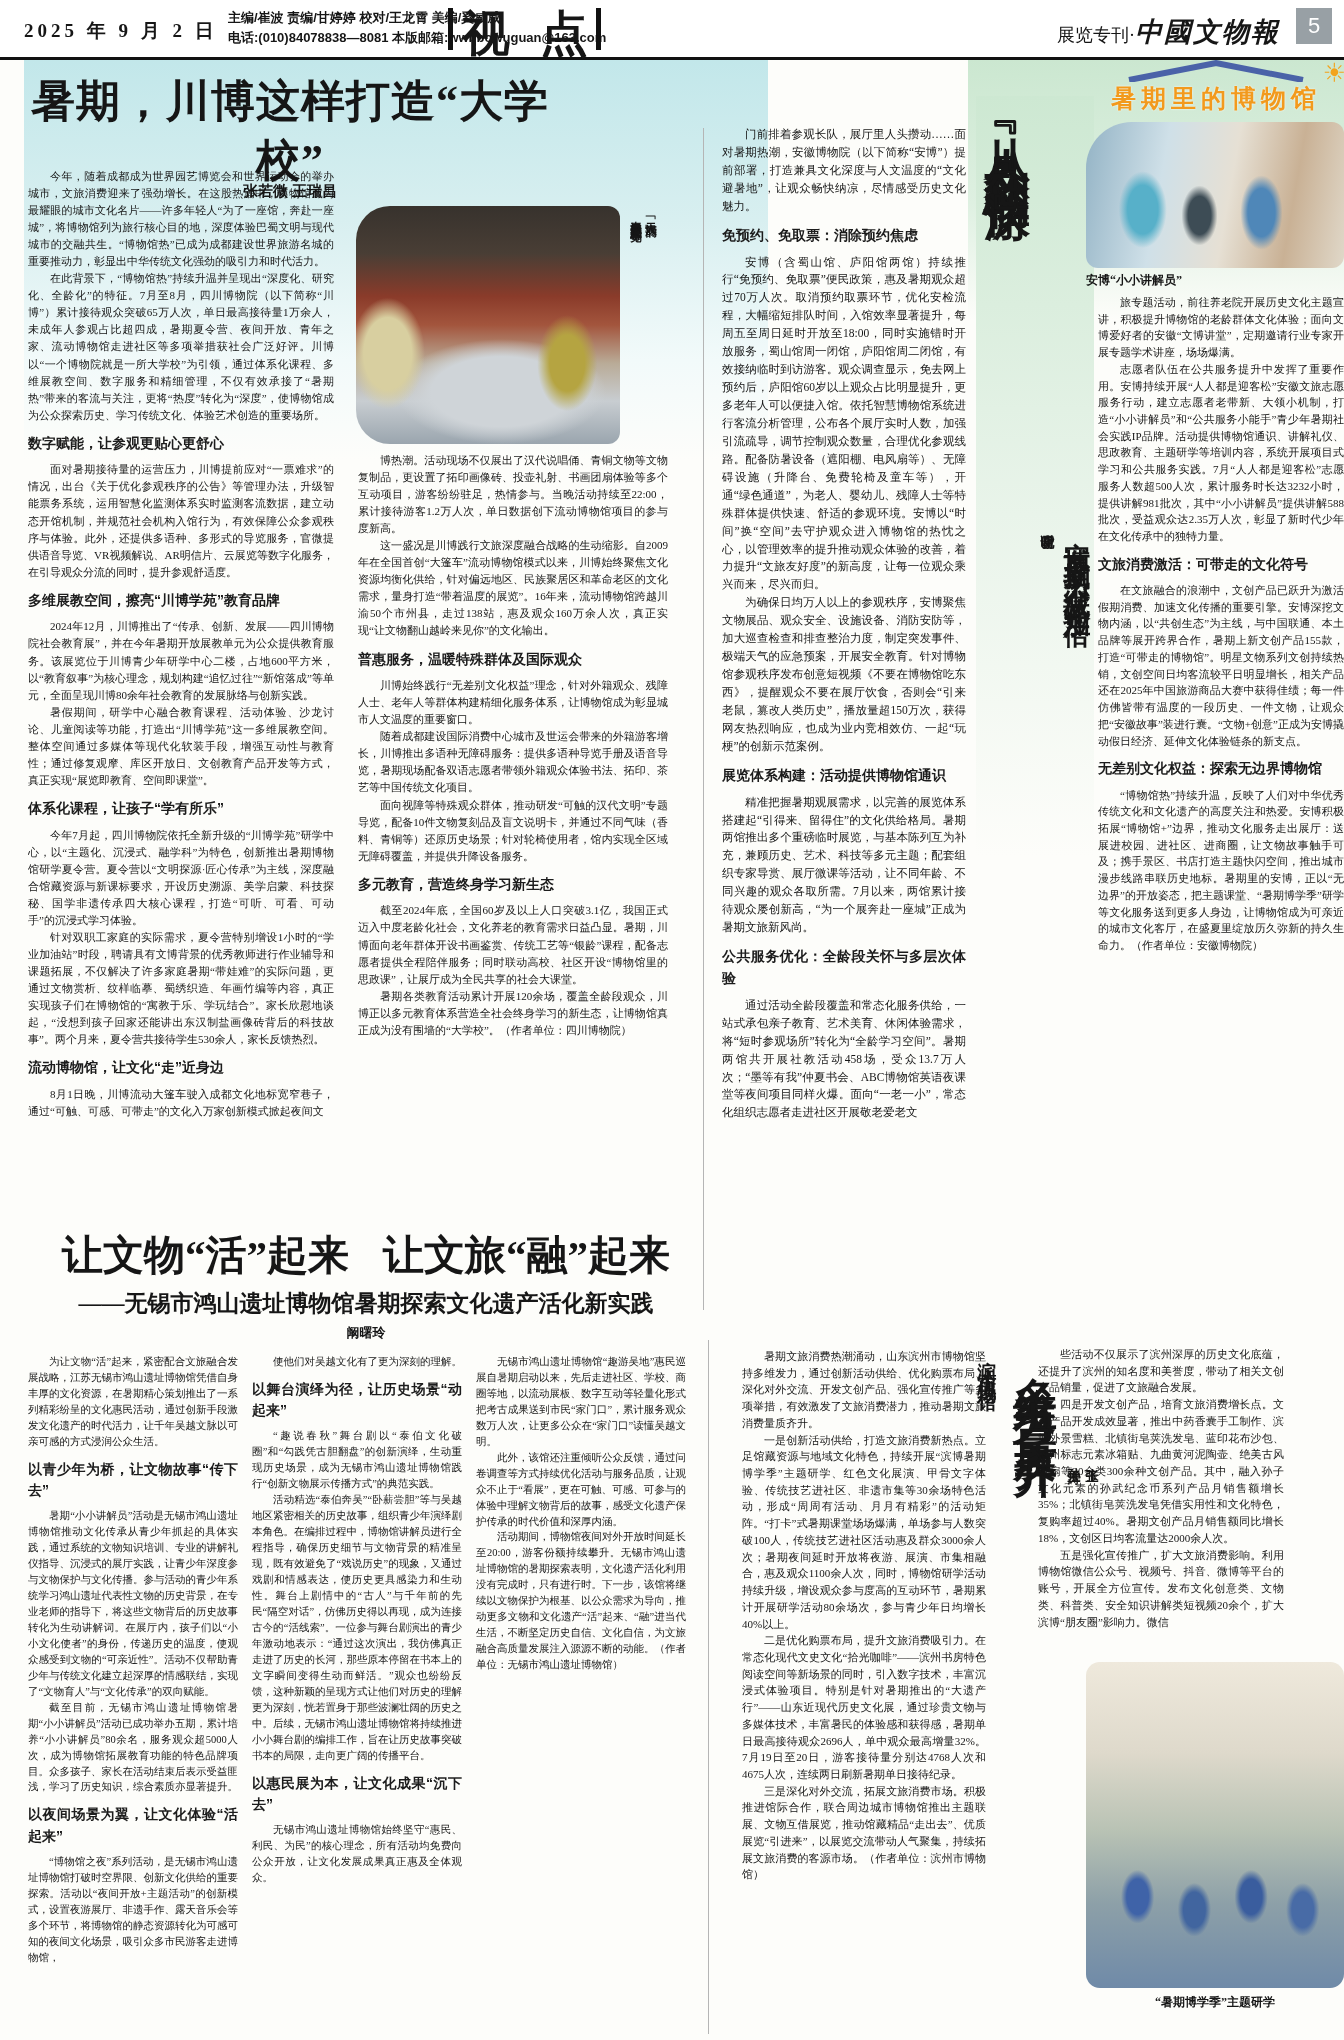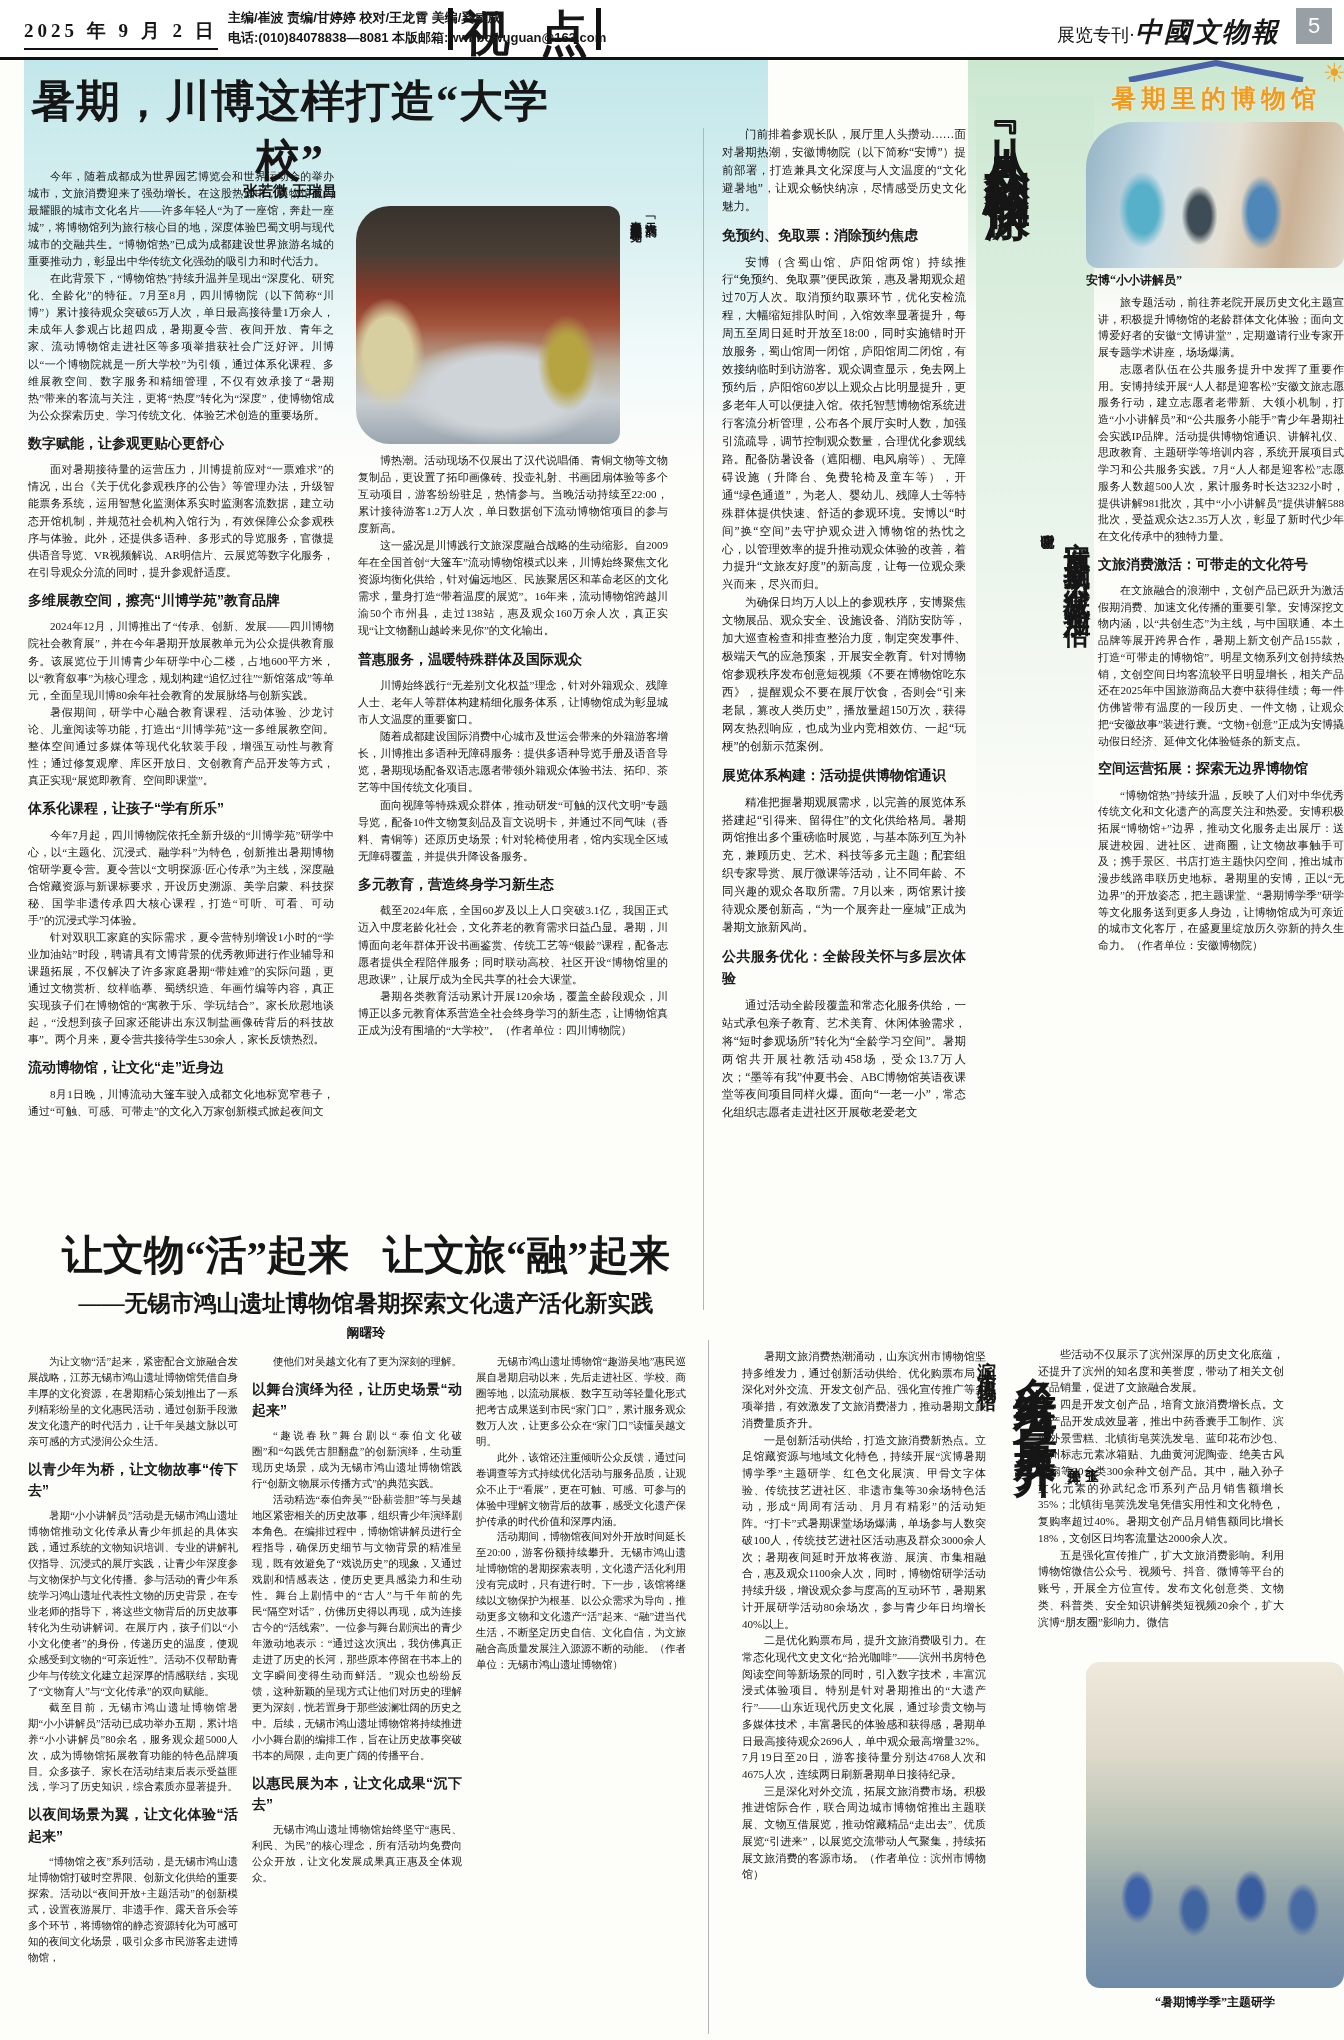--- a/index.html
+++ b/index.html
@@ -2,21 +2,21 @@
 <html><head>
 <meta charset="utf-8">
 <style>
   html,body{margin:0;padding:0;background:#888;}
   .page{position:relative;width:1344px;height:2040px;background:#fdfdfa;overflow:hidden;
         font-family:"Liberation Serif","DejaVu Serif",serif;color:#161616;}
   .abs{position:absolute;}
   
   .masthead{left:0;top:0;width:1344px;height:57px;border-bottom:3px solid #111;background:#fff;}
   .mh-date{left:24px;top:18px;font-size:19px;font-weight:bold;letter-spacing:4px;
-           border-bottom:2px solid #111;padding-bottom:4px;}
+           border-bottom:2px solid #111;padding-bottom:14px;}
   .mh-staff{left:228px;top:8px;font-size:13px;line-height:1.55;font-family:"Liberation Sans","DejaVu Sans",sans-serif;font-weight:bold;}
   .mh-bar{top:8px;width:5px;height:42px;background:#111;}
   .mh-sec{left:462px;top:2px;font-size:48px;font-weight:900;letter-spacing:30px;
           font-family:Liberation Mono, monospace;}
   .mh-right{right:64px;top:14px;font-size:18px;white-space:nowrap;}
   .mh-brand{font-size:27px;font-weight:bold;font-style:italic;letter-spacing:2px;}
   .mh-pageno{right:12px;top:8px;width:36px;height:36px;background:#98a0a5;color:#fff;
              font-size:22px;text-align:center;line-height:36px;font-family:"Liberation Sans",sans-serif;}
   
   .wash-blue{left:24px;top:60px;width:744px;height:400px;
@@ -172,21 +172,21 @@
     <div class="btxt">暑期里的博物馆</div>
   </div>
 
   <div class="abs photo photo2"></div>
   <div class="abs cap2">安博“小小讲解员”</div>
   <div class="abs col f-a2r" style="left:1098px;top:294px;width:246px;height:1020px;">
       <p class="para">旅专题活动，前往养老院开展历史文化主题宣讲，积极提升博物馆的老龄群体文化体验；面向文博爱好者的安徽“文博讲堂”，定期邀请行业专家开展专题学术讲座，场场爆满。</p>
       <p class="para">志愿者队伍在公共服务提升中发挥了重要作用。安博持续开展“人人都是迎客松”安徽文旅志愿服务行动，建立志愿者老带新、大领小机制，打造“小小讲解员”和“公共服务小能手”青少年暑期社会实践IP品牌。活动提供博物馆通识、讲解礼仪、思政教育、主题研学等培训内容，系统开展项目式学习和公共服务实践。7月“人人都是迎客松”志愿服务人数超500人次，累计服务时长达3232小时，提供讲解981批次，其中“小小讲解员”提供讲解588批次，受益观众达2.35万人次，彰显了新时代少年在文化传承中的独特力量。</p>
       <h3 class="subhead">文旅消费激活：可带走的文化符号</h3>
       <p class="para">在文旅融合的浪潮中，文创产品已跃升为激活假期消费、加速文化传播的重要引擎。安博深挖文物内涵，以“共创生态”为主线，与中国联通、本土品牌等展开跨界合作，暑期上新文创产品155款，打造“可带走的博物馆”。明星文物系列文创持续热销，文创空间日均客流较平日明显增长，相关产品还在2025年中国旅游商品大赛中获得佳绩；每一件仿佛皆带有温度的一段历史、一件文物，让观众把“安徽故事”装进行囊。“文物+创意”正成为安博撬动假日经济、延伸文化体验链条的新支点。</p>
-      <h3 class="subhead">空间运营拓展：探索无边界博物馆</h3>
+      <h3 class="subhead">无差别文化权益：探索无边界博物馆</h3>
       <p class="para">“博物馆热”持续升温，反映了人们对中华优秀传统文化和文化遗产的高度关注和热爱。安博积极拓展“博物馆+”边界，推动文化服务走出展厅：送展进校园、进社区、进商圈，让文物故事触手可及；携手景区、书店打造主题快闪空间，推出城市漫步线路串联历史地标。暑期里的安博，正以“无边界”的开放姿态，把主题课堂、“暑期博学季”研学等文化服务送到更多人身边，让博物馆成为可亲近的城市文化客厅，在盛夏里绽放历久弥新的持久生命力。（作者单位：安徽博物院）</p>
     </div>
 
   <div class="abs a3-head">
     <span>让文物“活”起来</span><span class="gap"></span><span>让文旅“融”起来</span>
   </div>
   <div class="abs a3-sub">——无锡市鸿山遗址博物馆暑期探索文化遗产活化新实践</div>
   <div class="abs a3-author">阚曙玲</div>
   <div class="abs col f-a3" style="left:28px;top:1354px;width:210px;height:682px;">
       <p class="para">为让文物“活”起来，紧密配合文旅融合发展战略，江苏无锡市鸿山遗址博物馆凭借自身丰厚的文化资源，在暑期精心策划推出了一系列精彩纷呈的文化惠民活动，通过创新手段激发文化遗产的时代活力，让千年吴越文脉以可亲可感的方式浸润公众生活。</p>

